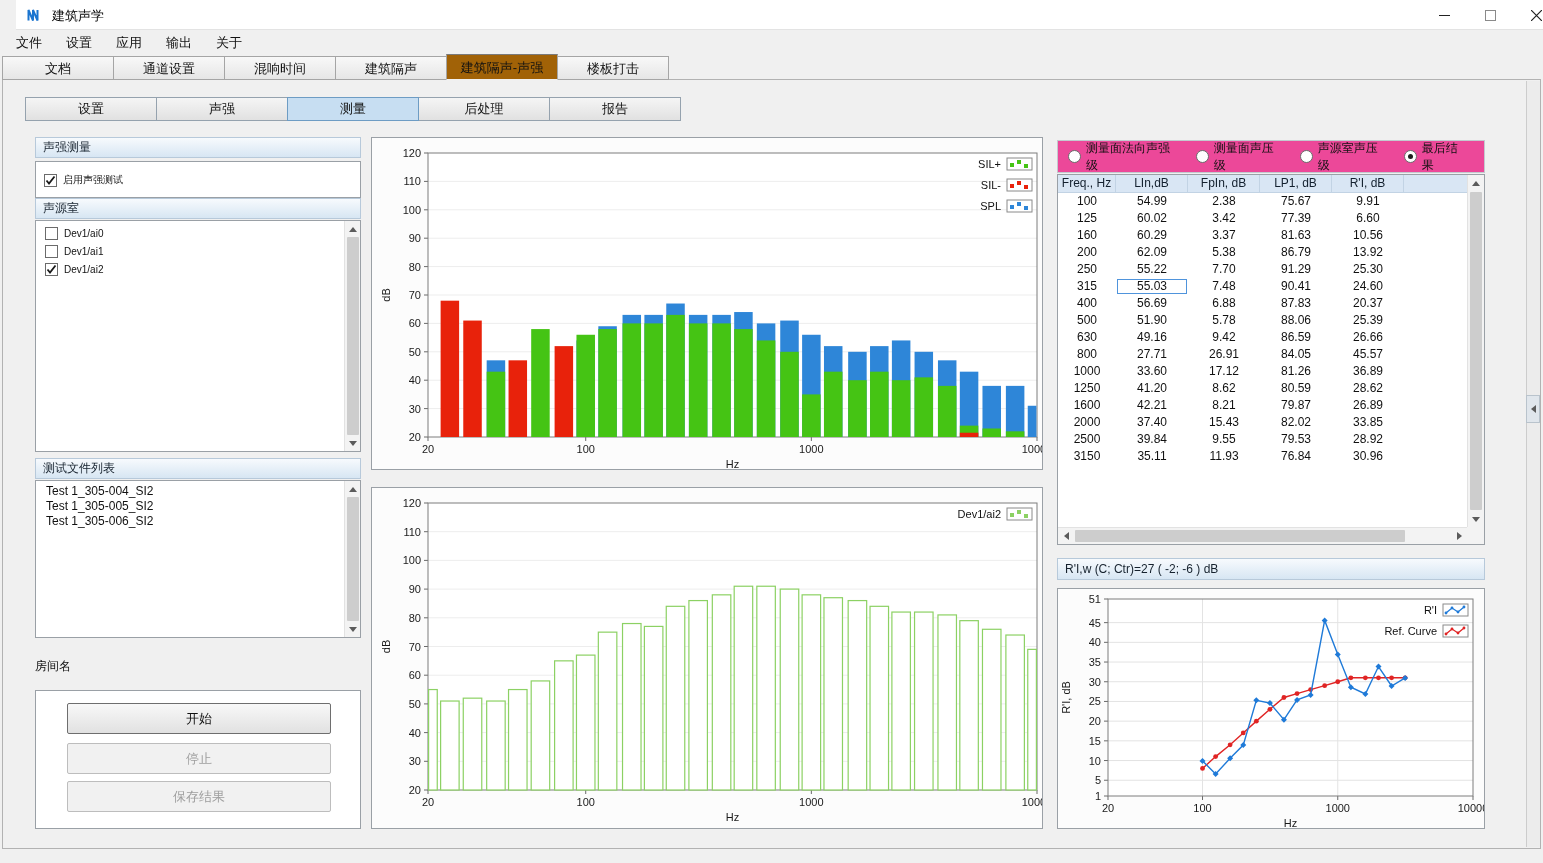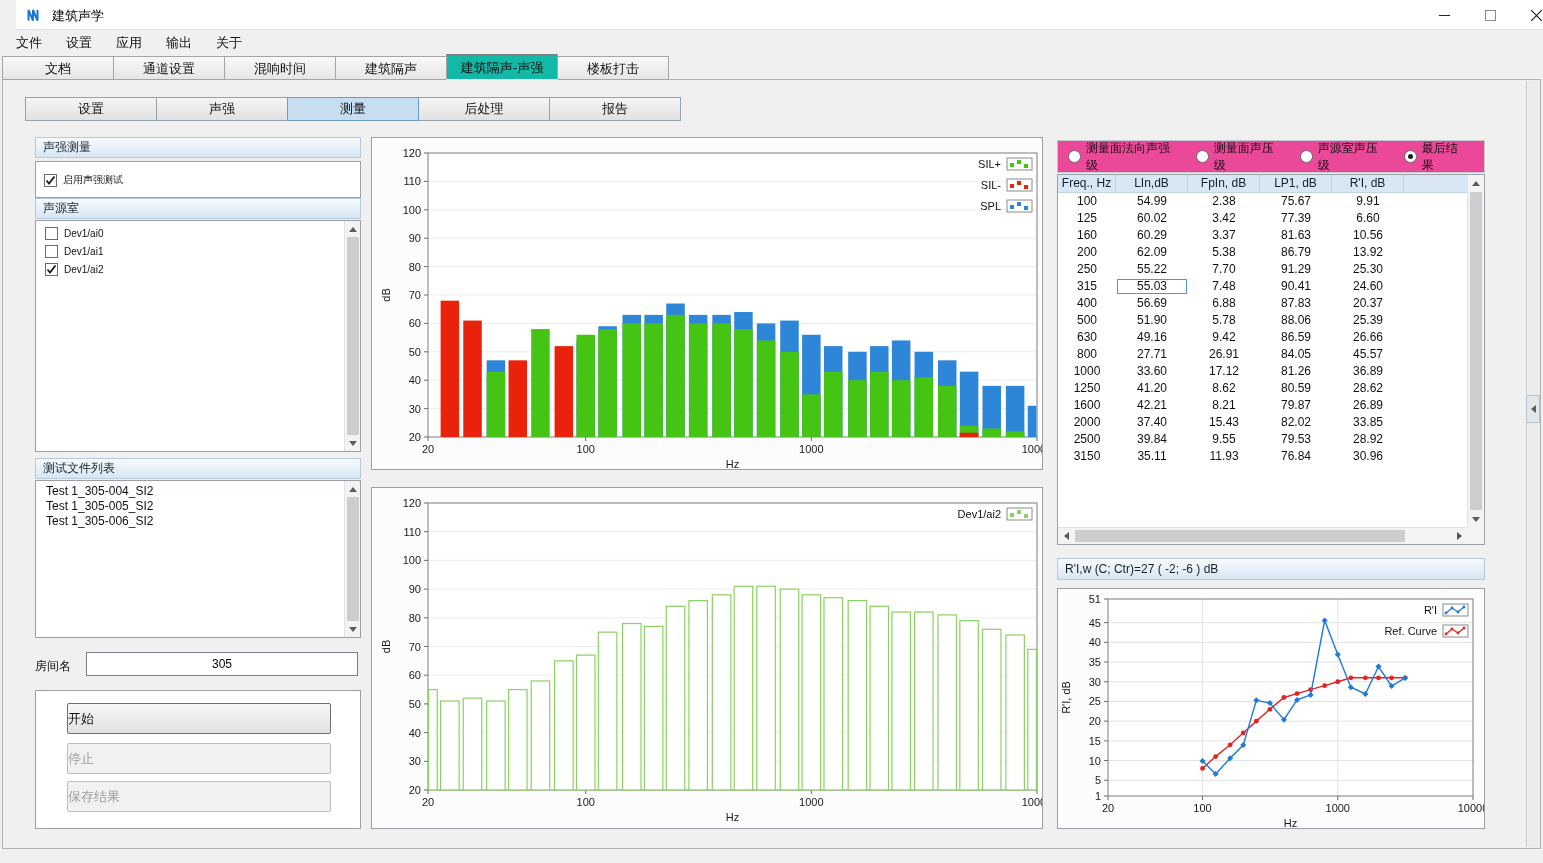--- a/index.html
+++ b/index.html
@@ -15,21 +15,21 @@
   .win-btn.min{ right:92px; } .win-btn.max{ right:46px; } .win-btn.close{ right:0; }
 
   
   .menubar { position:absolute; left:4px; top:30px; height:24px; }
   .menu-item { display:inline-block; padding:4px 12px; font-size:13px; color:#111; }
 
   
   .maintabs { position:absolute; left:2px; top:54px; height:26px; display:flex; align-items:flex-end; }
   .maintab { width:112px; height:24px; line-height:23px; text-align:center; font-size:13px; color:#111;
              border:1px solid #a5a5a5; margin-right:-1px; background:linear-gradient(#f8f8f8,#e6e6e6); }
-  .maintab.active { height:26px; line-height:26px; background:#14b8a6; border-bottom:1px solid #f1f1f1; position:relative; z-index:3; border-top:1px solid #7a7a7a; }
+  .maintab.active { height:26px; line-height:26px; background:#a16207; border-bottom:1px solid #f1f1f1; position:relative; z-index:3; border-top:1px solid #7a7a7a; }
   .tabframe { position:absolute; left:2px; top:79px; width:1539px; height:770px; border:1px solid #b2b2b2; background:#f0f0f0; }
 
   
   .subtabs { position:absolute; left:25px; top:97px; height:24px; display:flex; }
   .subtab { width:132px; height:24px; line-height:22px; text-align:center; font-size:13px; color:#111;
             border:1px solid #95a2ae; margin-right:-1px; background:linear-gradient(#f5f5f5,#e1e1e1); }
   .subtab.active { background:#c7def2; border:1px solid #6d9cc4; position:relative; z-index:2; }
 
   
   .hdr { position:absolute; height:21px; background:linear-gradient(#f7fafd,#d7e6f3); border:1px solid #b7c9da;
@@ -48,21 +48,21 @@
   .sb-btn { position:absolute; left:0; width:16px; height:16px; display:flex; align-items:center; justify-content:center; }
   .sb-up{ top:0; } .sb-down{ bottom:0; }
   .sb-thumb { position:absolute; left:2px; width:12px; background:#cdcdcd; border-radius:1px; }
   .tri-up   { width:0; height:0; border-left:4px solid transparent; border-right:4px solid transparent; border-bottom:5px solid #5b5b5b; }
   .tri-down { width:0; height:0; border-left:4px solid transparent; border-right:4px solid transparent; border-top:5px solid #5b5b5b; }
   .tri-left { width:0; height:0; border-top:4px solid transparent; border-bottom:4px solid transparent; border-right:5px solid #5b5b5b; }
   .tri-right{ width:0; height:0; border-top:4px solid transparent; border-bottom:4px solid transparent; border-left:5px solid #5b5b5b; }
 
   
   .btn { position:absolute; left:31px; width:264px; height:31px; border:1px solid #6e6e6e; border-radius:2px;
-         background:linear-gradient(#f8f8f8,#e1e1e1); font-size:13px; text-align:left; line-height:29px; color:#111; }
+         background:linear-gradient(#f8f8f8,#e1e1e1); font-size:13px; text-align:center; line-height:29px; color:#111; }
   .btn.disabled { color:#9e9e9e; border-color:#bdbdbd; background:#f1f1f1; }
 
   
   .room-label { position:absolute; font-size:12px; color:#111; }
   .room-input { position:absolute; border:1px solid #7a7f86; background:#fff; font-size:12px; text-align:center;
                 font-family:"Liberation Sans",sans-serif; }
 
   
   .radio-box { position:absolute; border:1px solid #c3c9cf; background:#ec4899; }
   .radio-row { display:flex; align-items:center; height:100%; padding-left:10px; font-size:12px; color:#111; }
@@ -198,21 +198,20 @@
           <span class="tri-up"></span>
         </div>
       <div class="sb-thumb" style="top:16px; bottom:16px;"></div>
       <div class="sb-btn sb-down">
           <span class="tri-down"></span>
         </div>
     </div>
   </div>
 
   <div class="room-label" style="left:35px; top:658px;">房间名</div>
-  <input class="room-input" style="left: 86px; top: 652px; width: 272px; height: 24px;" value="305">
 
   <div class="box" style="left:35px; top:690px; width:326px; height:139px;">
     <div class="btn" style="top:12px;">开始</div>
     <div class="btn disabled" style="top:52px;">停止</div>
     <div class="btn disabled" style="top:90px;">保存结果</div>
   </div>
 
   <div class="panel" style="left:371px; top:137px; width:672px; height:333px;">
     <svg id="chart1" width="670" height="331">
         <rect x="56" y="15" width="609" height="284" fill="#ffffff"></rect>

